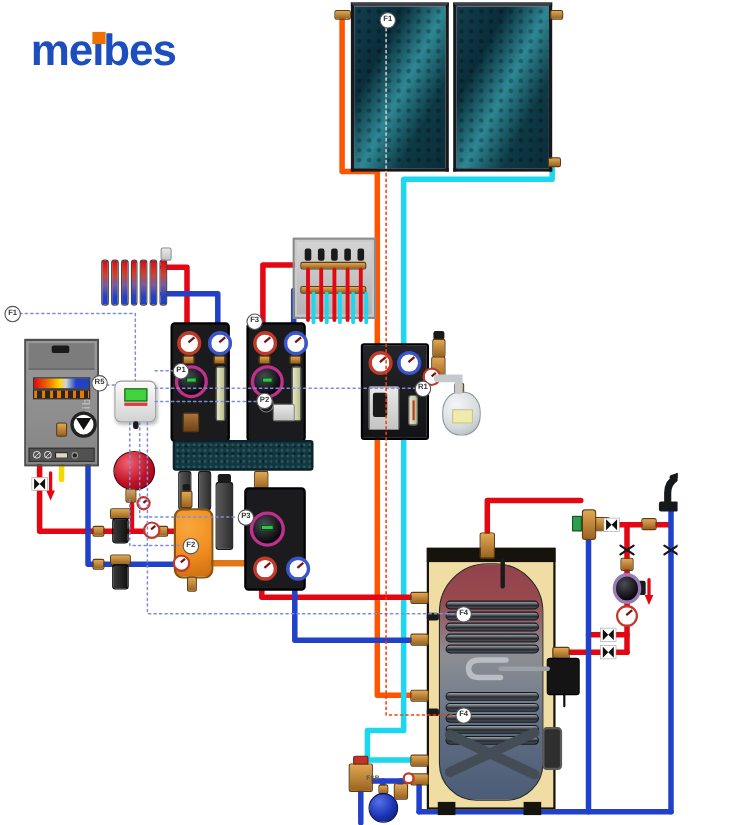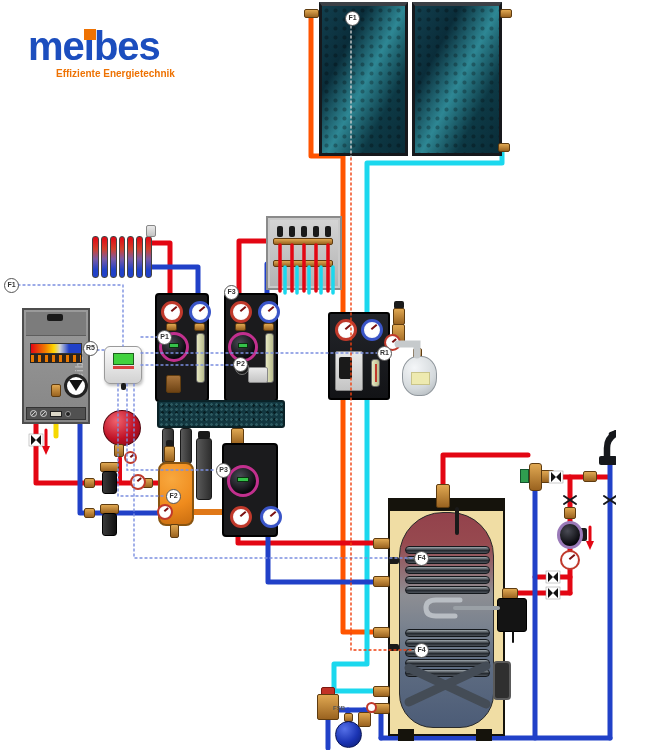--- a/index.html
+++ b/index.html
@@ -121,21 +121,20 @@
         <path d="M328,748 V696"></path>
         <path d="M348,710 V722"></path>
         <path d="M364,710 V720"></path>
       </g>
     </g>
   </svg>
 
   <div class="comp" style="left:28px;top:26px;width:200px;height:56px">
     <div class="logo-text">meibes</div>
     <div class="abs idot" style="left:56px;top:3px;width:12px;height:11px"></div>
-    <div class="abs logo-tag" style="left:28px;top:42px;width:170px">Effiziente Energietechnik</div>
   </div>
 
   <div class="comp collector" style="left:319px;top:2px;width:89px;height:154px"></div>
   <div class="comp collector" style="left:412px;top:2px;width:90px;height:154px"></div>
   <div class="comp brass" style="left:304px;top:9px;width:15px;height:9px"></div>
   <div class="comp brass" style="left:500px;top:9px;width:12px;height:9px"></div>
   <div class="comp brass" style="left:498px;top:143px;width:12px;height:9px"></div>
 
   <div class="comp radiator" style="left:92px;top:236px;width:60px;height:42px">
     <div class="rbar"></div>

